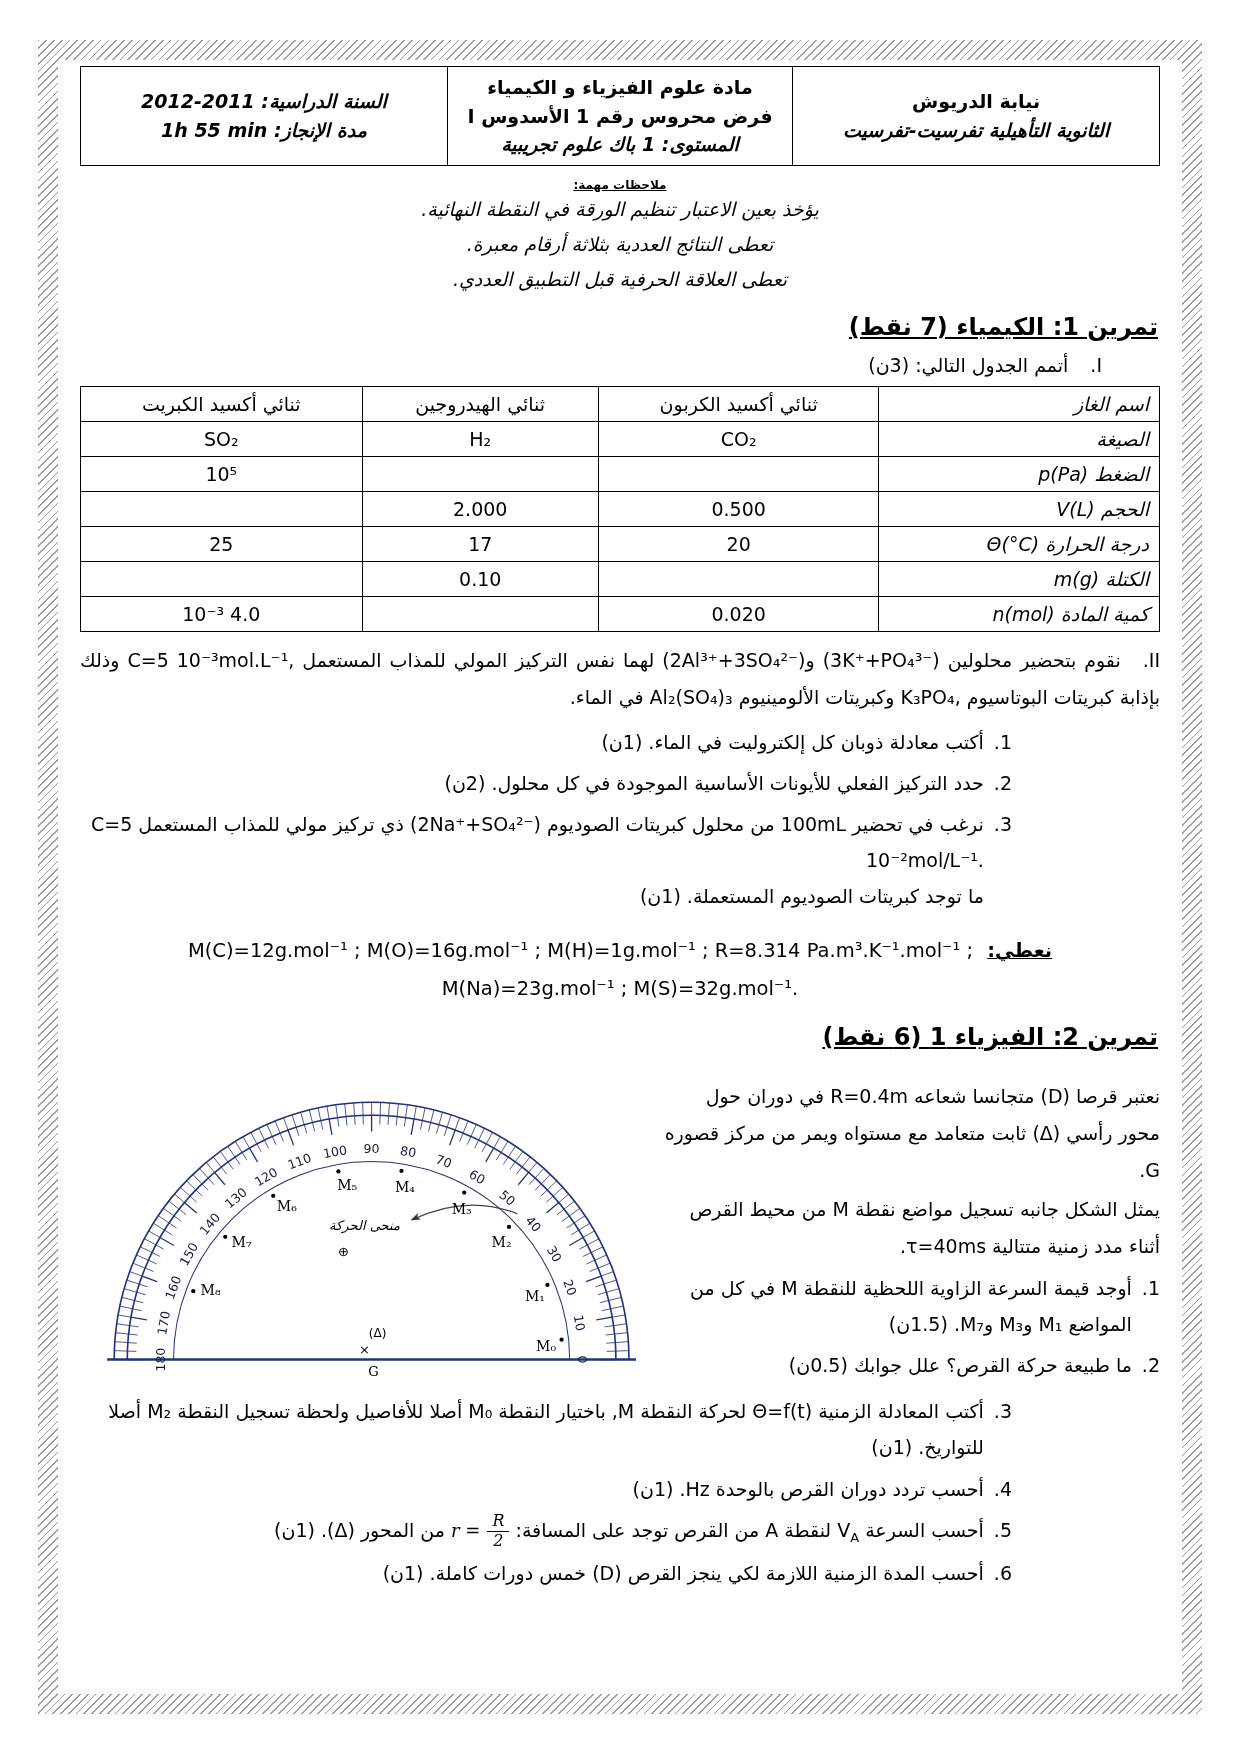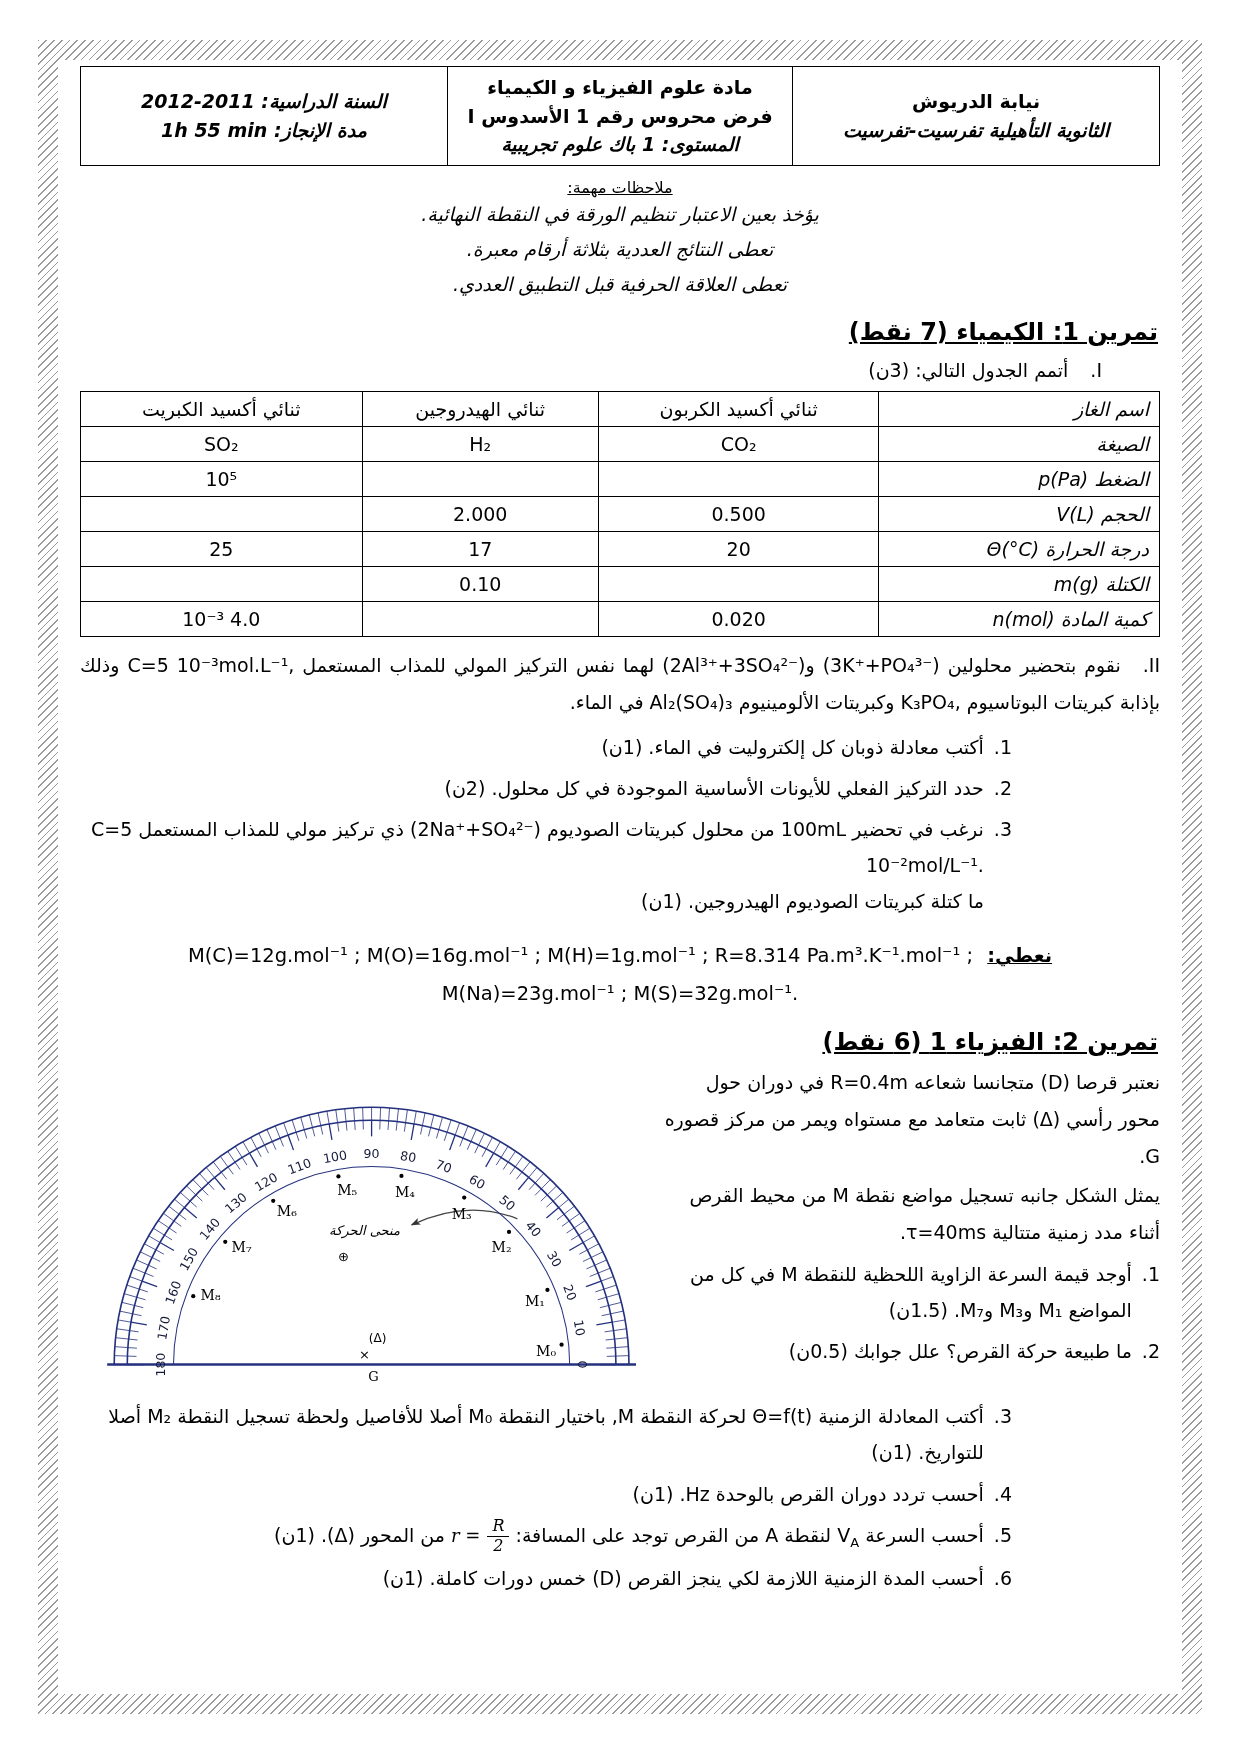--- a/index.html
+++ b/index.html
@@ -12,21 +12,21 @@
   .b{font-weight:bold;}
   .bi{font-weight:bold;font-style:italic;}
 
   table.hdr{width:100%;border-collapse:collapse;margin-top:2px;}
   table.hdr td{border:1.5px solid #000;padding:6px 10px;text-align:center;vertical-align:middle;font-size:19px;line-height:1.5;}
   table.hdr td:nth-child(1){width:34%;}
   table.hdr td:nth-child(2){width:32%;}
   table.hdr td:nth-child(3){width:34%;}
 
   .notes{text-align:center;margin-top:12px;font-size:19px;}
-  .notes-title{font-weight:normal;text-decoration:underline;font-size:16px;}
+  .notes-title{font-weight:bold;text-decoration:underline;font-size:12px;}
   .notes p{font-style:italic;line-height:1.85;}
 
   .ex-title{font-weight:bold;text-decoration:underline;font-size:24px;margin:16px 2px 8px 0;}
   .part-line{font-size:19px;margin:13px 58px 10px 0;}
   .part-line .pmark{margin-left:22px;}
 
   table.gas{width:100%;border-collapse:collapse;font-size:19px;margin:4px 0 10px;}
   table.gas td{border:1.5px solid #000;height:35px;padding:2px 10px;text-align:center;vertical-align:middle;}
   table.gas td.lbl{text-align:right;width:26%;font-style:italic;}
 
@@ -34,21 +34,21 @@
   .para .pmark{margin-left:14px;}
 
   .q{display:flex;gap:10px;font-size:19px;line-height:1.9;margin:5px 0;}
   .q .qnum{white-space:nowrap;}
   .q .qtext{flex:1;}
   .ind{padding-right:148px;}
 
   .given{text-align:center;font-size:19.5px;line-height:1.9;margin:18px 0 6px;}
   .given .glabel{font-weight:bold;text-decoration:underline;margin-left:8px;}
 
-  .fig-row{display:flex;gap:0;margin-top:8px;align-items:flex-start;}
+  .fig-row{display:flex;gap:0;margin-top:8px;align-items:flex-end;}
   .text-col{width:46%;font-size:19px;line-height:1.95;}
   .text-col p{margin-bottom:2px;text-align:right;}
   .fig-col{width:54%;}
   .fig-col svg{width:100%;height:auto;display:block;margin-top:4px;}
 
   .formula{direction:ltr;unicode-bidi:isolate;display:inline-flex;align-items:center;gap:7px;font-family:"DejaVu Serif",serif;font-style:italic;font-size:18px;vertical-align:middle;}
   .frac{display:inline-flex;flex-direction:column;align-items:center;line-height:1.15;font-size:16px;}
   .frac .fnum{border-bottom:1.4px solid #000;padding:0 5px;}
   sub{font-size:13px;}
 </style>
@@ -163,21 +163,21 @@
   </div>
   <div class="q ind">
     <span class="qnum">3.</span>
     <div class="qtext">
       <span>نرغب في تحضير</span>
       <span class="ltr">100mL</span>
       <span>من محلول كبريتات الصوديوم</span>
       <span class="ltr">(2Na⁺+SO₄²⁻)</span>
       <span>ذي تركيز مولي للمذاب المستعمل</span>
       <span class="ltr">C=5 10⁻²mol/L⁻¹.</span>
-      <div>ما كتلة كبريتات الصوديوم الهيدروجين. (1ن)</div>
+      <div>ما توجد كبريتات الصوديوم المستعملة. (1ن)</div>
     </div>
   </div>
 
   <div class="given">
     <span class="glabel">نعطي:</span>
     <span class="ltr">M(C)=12g.mol⁻¹ ; M(O)=16g.mol⁻¹ ; M(H)=1g.mol⁻¹ ; R=8.314 Pa.m³.K⁻¹.mol⁻¹ ;</span><br>
     <span class="ltr">M(Na)=23g.mol⁻¹ ; M(S)=32g.mol⁻¹.</span>
   </div>
 
   <div class="ex-title">تمرين 2: الفيزياء 1 (6 نقط)</div>

